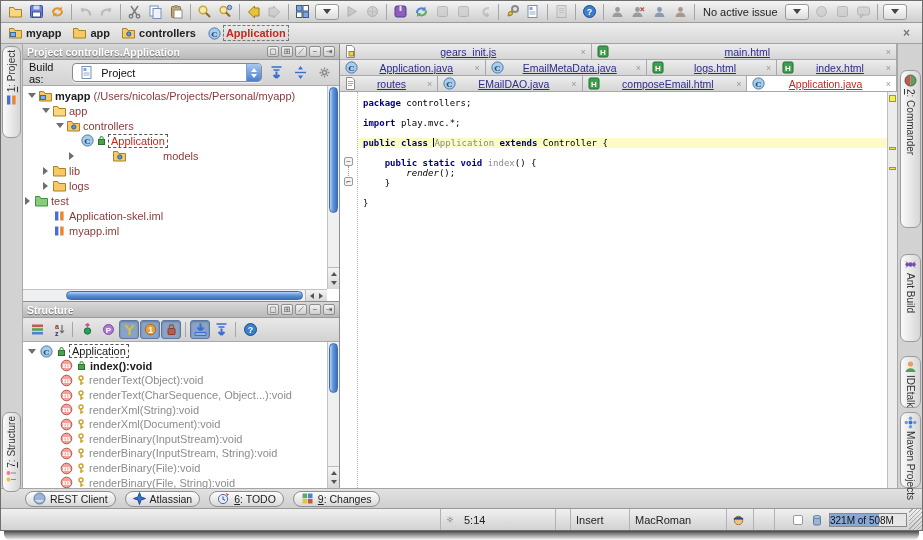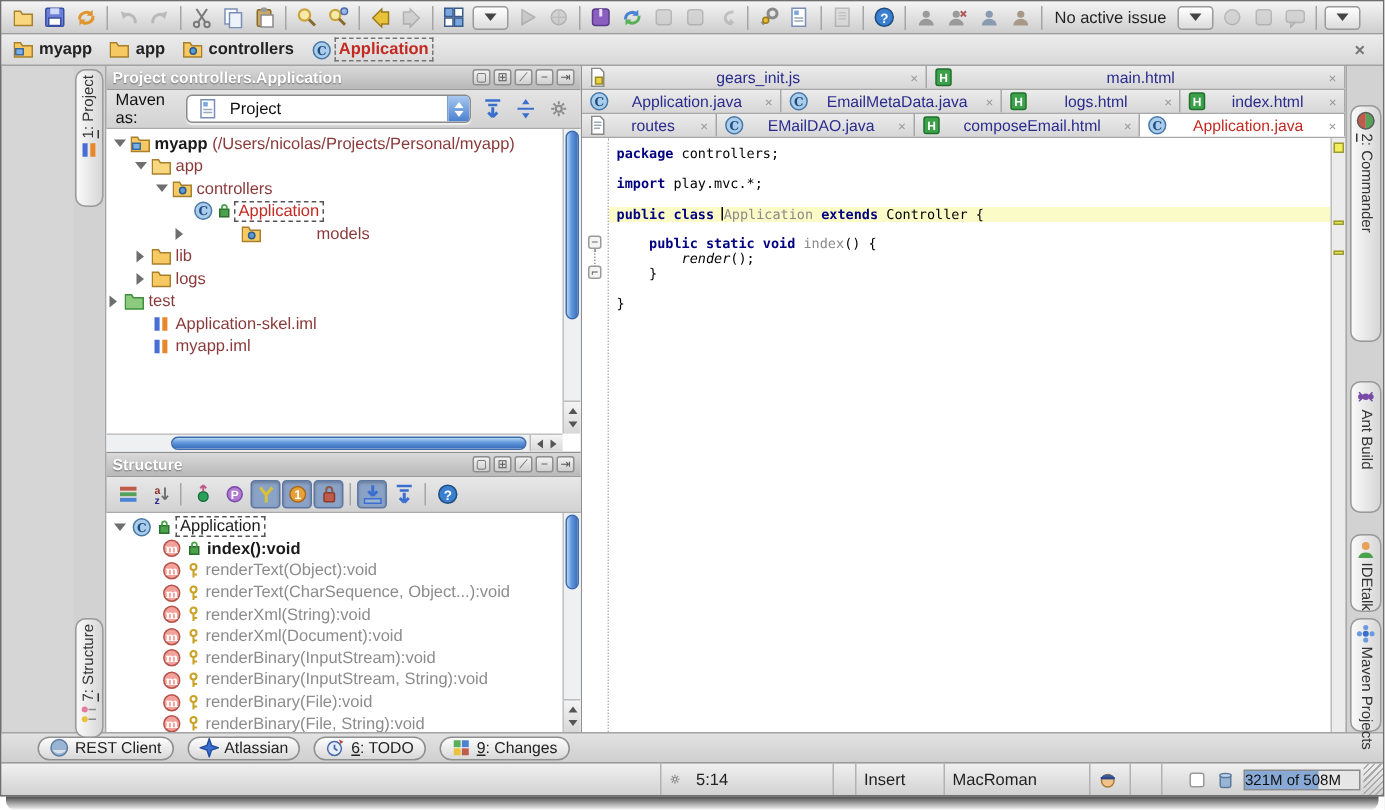--- a/index.html
+++ b/index.html
@@ -17,21 +17,21 @@
   .dd-btn{width:24px;height:16px;border:1px solid #9a9a9a;border-radius:3px;background:linear-gradient(#fff,#dcdcdc);display:flex;align-items:center;justify-content:center;margin:0 2px;}
   .dd-car{width:0;height:0;border-left:4px solid transparent;border-right:4px solid transparent;border-top:5px solid #444;}
 
   
   .navbar{height:21px;flex:0 0 21px;display:flex;align-items:center;gap:12px;padding:0 8px;background:linear-gradient(#ececec,#d8d8d8);border-bottom:1px solid #a3a3a3;}
   .crumb{display:flex;align-items:center;gap:4px;font-size:11px;font-weight:bold;color:#222;}
   .crumb.sel .crumb-label{color:#c22a22;outline:1px dashed #777;outline-offset:1px;padding:0 1px;}
   .nav-close{margin-left:auto;color:#777;font-size:12px;font-weight:bold;padding:0 4px;cursor:default;}
 
   
-  .main{flex:1 1 auto;display:flex;min-height:0;position:relative;margin-left:48px;}
+  .main{flex:1 1 auto;display:flex;min-height:0;position:relative;}
   .lstrip{width:22px;flex:0 0 22px;background:#d2d2d2;border-right:1px solid #a8a8a8;position:relative;}
   .rstrip{width:25px;flex:0 0 25px;background:#d2d2d2;border-left:1px solid #a8a8a8;position:relative;}
   .strip-btn{position:absolute;left:1px;display:flex;flex-direction:column;align-items:center;gap:2px;border:1px solid #9a9a9a;border-radius:7px;background:linear-gradient(90deg,#fafafa,#d6d6d6);padding:3px 0;width:19px;font-size:10px;color:#333;}
   .rstrip .strip-btn{width:21px;left:2px;}
   .vtext-up{writing-mode:vertical-rl;transform:rotate(180deg);white-space:nowrap;}
   .vtext-down{writing-mode:vertical-rl;white-space:nowrap;}
 
   
   .panels{width:317px;flex:0 0 317px;display:flex;flex-direction:column;border-right:1px solid #8f8f8f;min-height:0;}
   .toolwin{display:flex;flex-direction:column;min-height:0;background:#fff;}
@@ -82,21 +82,21 @@
   .st-btn{width:20px;height:19px;display:flex;align-items:center;justify-content:center;border:1px solid transparent;border-radius:3px;}
   .st-btn.pressed{background:#8aa2c6;border-color:#5d77a0;box-shadow:inset 0 1px 2px rgba(0,0,0,.25);}
   .st-sep{width:1px;height:15px;background:#a5a5a5;margin:0 3px;}
   .slist{flex:1 1 auto;background:#fff;position:relative;overflow:hidden;font-size:11px;padding-top:2px;}
   .srow{height:14.6px;display:flex;align-items:center;gap:4px;white-space:nowrap;padding-left:4px;}
 
   
   .editor-col{flex:1 1 auto;display:flex;flex-direction:column;min-width:0;background:#fff;}
   .tabrow{height:16px;flex:0 0 16px;display:flex;background:linear-gradient(#ececec,#d6d6d6);border-bottom:1px solid #a8a8a8;overflow:hidden;}
   .tab{display:flex;align-items:center;gap:4px;padding:0 5px;border-right:1px solid #a8a8a8;font-size:10.5px;color:var(--c-tab-text);min-width:0;}
-  .tab .lbl{flex:1;text-align:center;overflow:hidden;white-space:nowrap;}
+  .tab .lbl{flex:1;text-align:center;overflow:hidden;white-space:nowrap;text-decoration:underline;}
   .tab .x{color:#9a9a9a;font-size:9px;flex:0 0 auto;}
   .tab.active{background:#fff;color:var(--c-tab-active);border-bottom:1px solid #fff;margin-bottom:-1px;}
   .edit-body{flex:1 1 auto;display:flex;min-height:0;}
   .gutter{width:18px;flex:0 0 18px;background:#fff;border-right:1px dotted #b8b8b8;position:relative;}
   .fold{position:absolute;left:4px;width:9px;height:9px;border:1px solid #9a9a9a;border-radius:2px;background:#f4f4f4;color:#555;font-size:8px;line-height:7px;text-align:center;}
   .code{flex:1 1 auto;position:relative;overflow:hidden;font-family:"DejaVu Sans Mono",monospace;font-size:9px;line-height:10px;padding-top:6px;}
   .cl{height:10px;white-space:pre;position:relative;padding-left:5px;}
   .cl.cur{background:var(--c-curline);}
   .kw{color:var(--c-keyword);font-weight:bold;}
   .pl{color:#000;}
@@ -477,21 +477,21 @@
             <span class="tw-title">Project controllers.Application</span>
             <span class="tw-btns" id="project-winbtns">
                 <span class="tw-btn">▢</span>
                 <span class="tw-btn">⊞</span>
                 <span class="tw-btn">⟋</span>
                 <span class="tw-btn">−</span>
                 <span class="tw-btn">⇥</span>
               </span>
           </div>
           <div class="viewas">
-            <span class="viewas-label">Maven as:</span>
+            <span class="viewas-label">Build as:</span>
             <span class="mac-select">
               <span class="va-icon">
                   <svg width="15" height="15" viewBox="0 0 15 15" xmlns="http://www.w3.org/2000/svg">
                     <rect x="2" y="1.5" width="9" height="12" fill="#fff" stroke="#7a8fb8"></rect>
                     <rect x="3.5" y="3" width="3" height="3" fill="#7aa7e0"></rect>
                     <path d="M3.5 8 h6 M3.5 10 h6" stroke="#9ab"></path>
                   </svg>
                 </span>
               <span class="val">Project</span>
               <span class="stepper">

